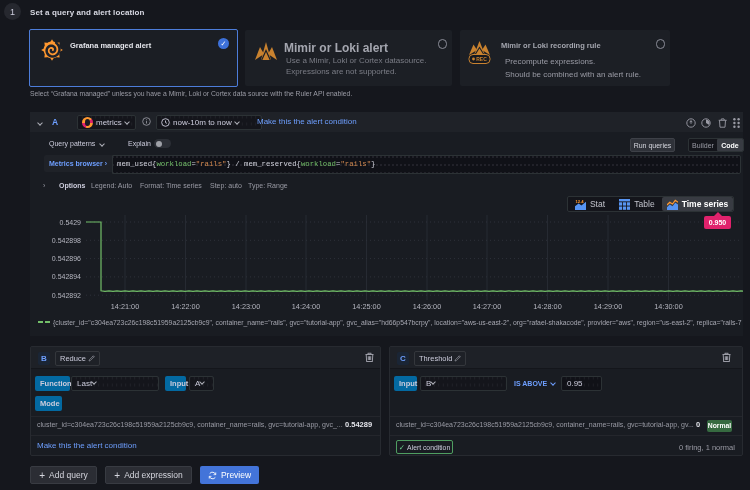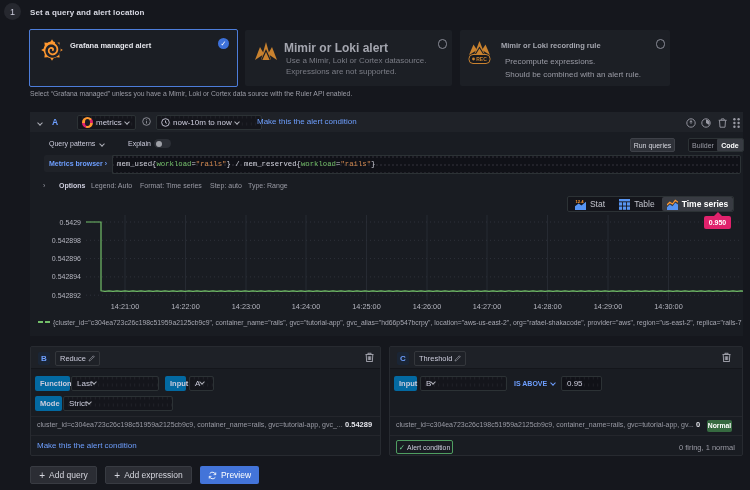--- a/index.html
+++ b/index.html
@@ -211,21 +211,20 @@
       </svg></div>
   <svg class="abs" style="left:333px;top:5px" width="11" height="11" viewBox="0 0 12 12" fill="none" stroke="#9a9ba5" stroke-width="1.1">
       <path d="M1.6 2.8 h8.8 M2.4 2.8 l.5 7.6 h6.2 l.5-7.6 M4.2 2.5 l.3-1.2 h3 l.3 1.2 M4.7 4.7 v4 M6 4.7 v4 M7.3 4.7 v4"></path>
     </svg>
 
   <div class="lblbox abs" style="left:4px;top:28.5px;width:35px;height:15.5px">Function</div>
   <div class="selbox abs" style="left:40px;top:28.5px;width:88px;height:15.5px">Last<span class="caret"></span></div>
   <div class="lblbox abs" style="left:134px;top:28.5px;width:21px;height:15.5px">Input</div>
   <div class="selbox abs" style="left:158px;top:28.5px;width:25px;height:15.5px">A<span class="caret"></span></div>
   <div class="lblbox abs" style="left:4px;top:48.5px;width:27px;height:15.5px">Mode</div>
-  <div class="selbox abs" style="left:32px;top:48.5px;width:110px;height:15.5px">Strict<span class="caret"></span></div>
 
   <div class="abs" style="left:0;top:69px;width:100%;border-top:1px solid #24262c"></div>
   <div class="abs sec" style="left:6px;top:74px;font-size:7px;white-space:nowrap">cluster_id=c304ea723c26c198c51959a2125cb9c9, container_name=rails, gvc=tutorial-app, gvc_...</div>
   <div class="abs" style="left:314px;top:73px;font-size:7.5px;font-weight:700;color:#e3e4ea">0.54289</div>
   <div class="abs" style="left:0;top:88px;width:100%;border-top:1px solid #24262c"></div>
   <div class="abs link" style="left:6px;top:94px;font-size:8px">Make this the alert condition</div>
 </div>
 
 <div class="abs" style="left:389px;top:346px;width:354px;height:110px;background:#191c22;border:1px solid #272a30;border-radius:2px">
   <div class="abs" style="left:0;top:0;width:100%;height:22px;background:#1e2127;border-bottom:1px solid #14161b"></div>

